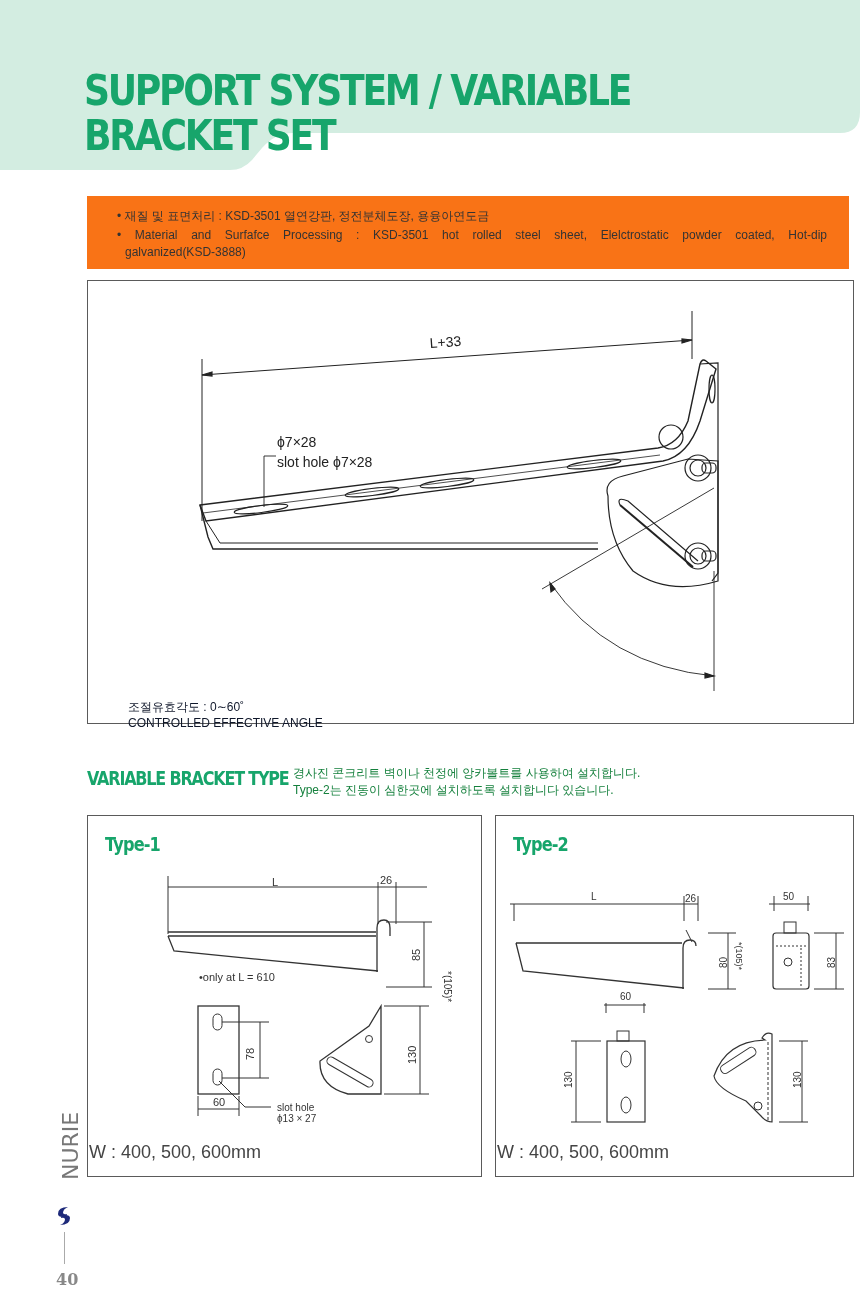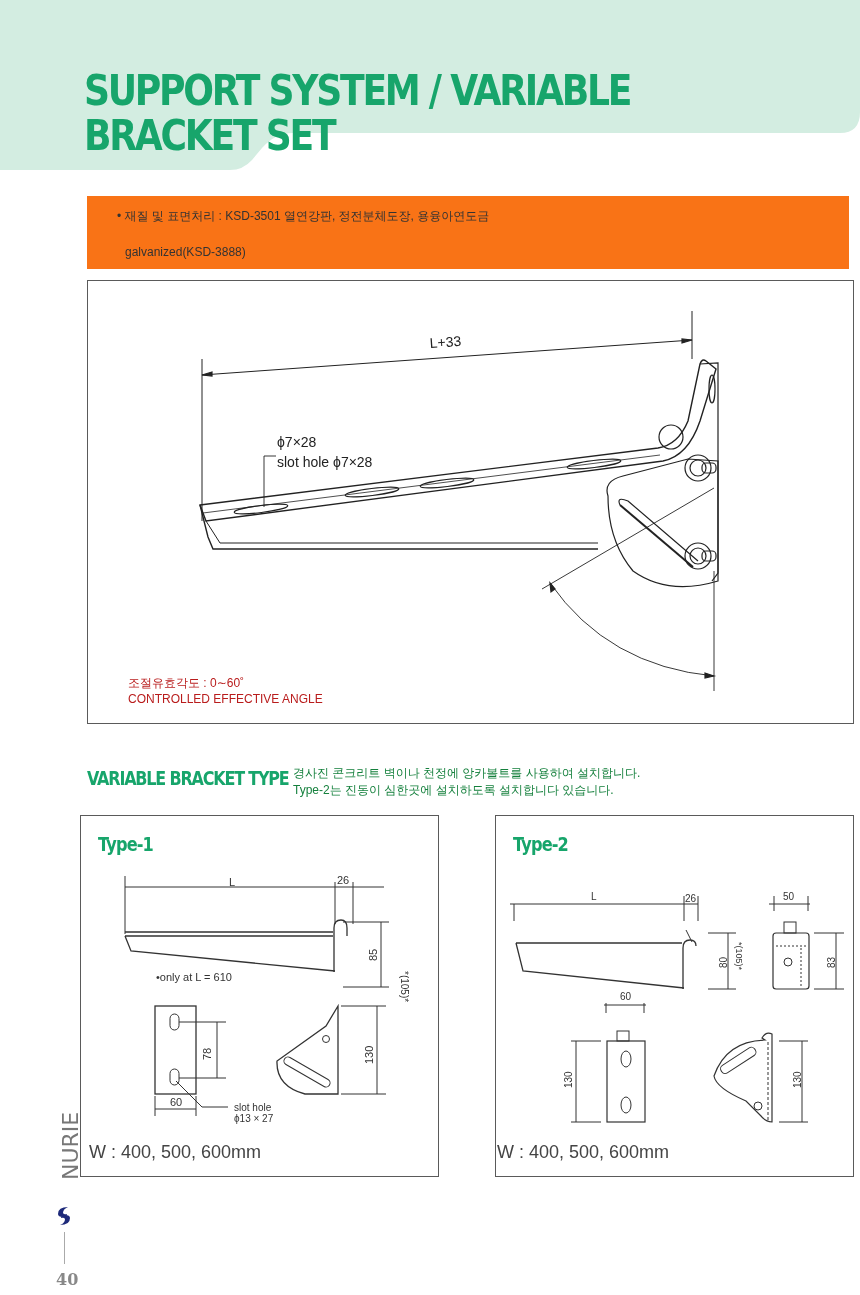--- a/index.html
+++ b/index.html
@@ -9,26 +9,26 @@
   .title { position:absolute; left:84px; top:68px; margin:0; font-family:"DejaVu Sans", sans-serif;
            font-weight:bold; font-size:42px; line-height:45px; color:#17a56b; letter-spacing:-2.6px;
            transform:scaleX(0.86); transform-origin:left top; white-space:nowrap; }
   .spec { position:absolute; left:87px; top:196px; width:762px; height:73px; background:#f97316; }
   .spec .line { position:absolute; left:30px; right:22px; font-size:12px; color:#333; line-height:17px; }
   .spec .l1 { top:12px; }
   .spec .l2 { top:31px; text-align:justify; text-align-last:justify; }
   .spec .l3 { top:48px; left:38px; }
   .box { position:absolute; border:1px solid #5a5a5a; background:#fff; }
   .main-box { left:87px; top:280px; width:765px; height:442px; }
-  .angle-note { position:absolute; left:40px; font-size:12px; color:#b91c1c; }
+  .angle-note { position:absolute; left:40px; font-size:12px; color:#0f172a;margin-top:24px; }
   .sec-title { position:absolute; left:87px; top:767px; font-family:"DejaVu Sans", sans-serif; font-weight:bold;
                font-size:19px; color:#17a56b; letter-spacing:-1.4px; transform:scaleX(0.84); transform-origin:left top; white-space:nowrap; }
   .sec-desc { position:absolute; left:293px; top:765px; font-size:12px; line-height:17px; color:#15803d; }
   .type-box { top:815px; width:357px; height:360px; }
-  .t1 { left:80px; } .t2 { left:495px; }
+  .t1 { left:87px;padding-left:36px; } .t2 { left:495px; }
   .type-label { position:absolute; left:17px; top:17px; font-family:"DejaVu Sans", sans-serif; font-weight:bold;
                 font-size:19px; color:#17a56b; letter-spacing:-1px; transform:scaleX(0.85); transform-origin:left top; }
   .w-note { position:absolute; top:1142px; font-size:18px; color:#444; }
   .brand-text { position:absolute; left:58px; top:1180px; transform:rotate(-90deg); transform-origin:left top;
                 font-size:22px; color:#777; letter-spacing:0px; font-family:"DejaVu Sans", sans-serif; }
   .page-num { position:absolute; left:56px; top:1270px; font-family:"DejaVu Serif", serif; font-weight:bold; font-size:16px; color:#888; }
   svg text { font-family:"Liberation Sans", "DejaVu Sans", sans-serif; }
 </style>
 </head>
 <body>
@@ -36,20 +36,21 @@
 <svg class="hdr-bg" viewBox="0 0 860 172">
   <path d="M0,0 H860 V112 Q860,133 840,133 H293 Q275,133 262,148 L252,160 Q243,170 230,170 H0 Z" fill="#d3ede1"></path>
 </svg>
 <h1 class="title">
   <span>SUPPORT SYSTEM / VARIABLE</span><br>
   <span>BRACKET SET</span>
 </h1>
 
 <div class="spec">
   <div class="line l1">• 재질 및 표면처리 : KSD-3501 열연강판, 정전분체도장, 용융아연도금</div>
+  <div class="line l2">• Material and Surfafce Processing : KSD-3501 hot rolled steel sheet, Elelctrostatic powder coated, Hot-dip</div>
   <div class="line l3">galvanized(KSD-3888)</div>
 </div>
 
 <div class="box main-box">
   <svg width="765" height="442" viewBox="0 0 765 442">
     <g fill="none" stroke="#222" stroke-width="1.2">
 
       <line x1="114" y1="78" x2="114" y2="240" stroke-width="1"></line>
       <line x1="604" y1="30" x2="604" y2="78" stroke-width="1"></line>
       <line x1="114" y1="94" x2="604" y2="59" stroke-width="1"></line>

